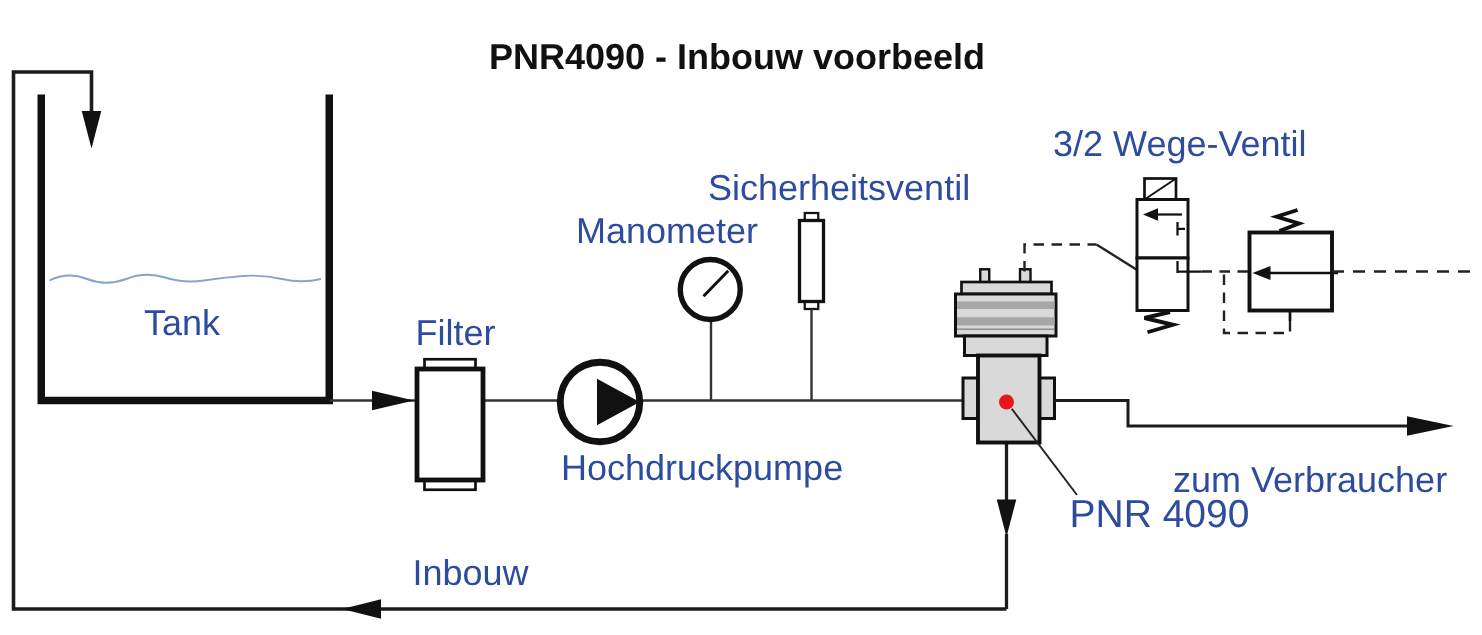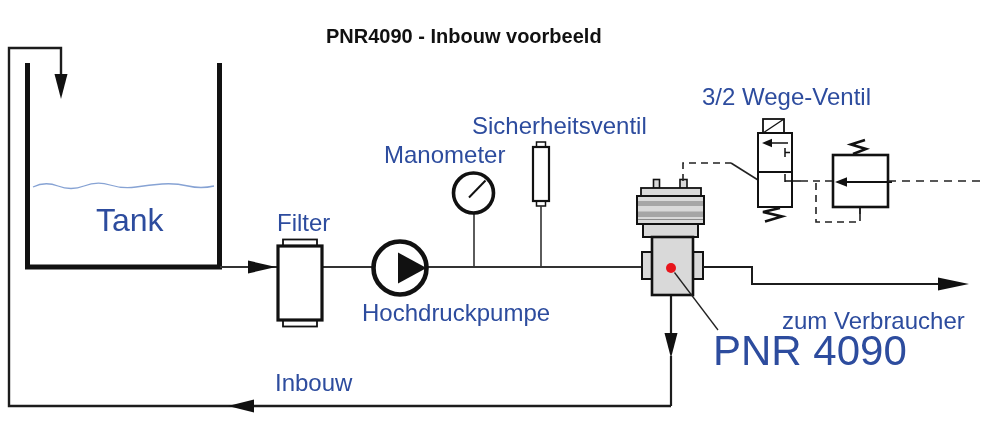--- a/index.html
+++ b/index.html
@@ -2,23 +2,23 @@
 <html><head>
 <meta charset="utf-8">
 <style>
   html,body{margin:0;padding:0;background:#fff;}
   .canvas{
     position:relative;width:988px;height:423px;background:#ffffff;overflow:hidden;
     font-family:"Liberation Sans", sans-serif;
   }
   .canvas svg{position:absolute;left:0;top:0;}
   .lbl{position:absolute;color:#2d4c9e;font-size:24px;white-space:nowrap;line-height:1.1;}
-  .lbl-title{position:absolute;color:#111;font-weight:bold;font-size:20px;white-space:nowrap;}
-  .lbl-tank{font-size:32px;}
-  .lbl-pnr{font-size:42px;}
+  .lbl-title{position:absolute;color:#111;font-weight:bold;font-size:24px;white-space:nowrap;}
+  .lbl-tank{font-size:24px;}
+  .lbl-pnr{font-size:26px;}
 </style>
 </head>
 <body>
 
 <div class="canvas">
 
   <svg width="988" height="423" viewBox="0 0 988 423">
 
     <g>
       <path d="M671,406 L9,406 L9,48 L61,48 L61,75" fill="none" stroke="#1c1c1c" stroke-width="2.4"></path>
@@ -114,21 +114,21 @@
     <g>
       <path d="M703,267 L752,267 L752,284 L939,284" fill="none" stroke="#1c1c1c" stroke-width="2"></path>
       <polygon points="938,277.5 938,290.5 969,284" fill="#111"></polygon>
     </g>
 
   </svg>
 
   <div class="lbl-title" style="left:326px;top:25px;">PNR4090 - Inbouw voorbeeld</div>
   <div class="lbl lbl-tank" style="left:96px;top:203px;">Tank</div>
   <div class="lbl" style="left:277px;top:210px;">Filter</div>
-  <div class="lbl" style="left:362px;top:300px;">Hochdruckpumpe</div>
+  <div class="lbl" style="left:374px;top:300px;">Hochdruckpumpe</div>
   <div class="lbl" style="left:384px;top:142px;">Manometer</div>
   <div class="lbl" style="left:472px;top:113px;text-align:right;">Sicherheitsventil</div>
   <div class="lbl" style="left:702px;top:84px;">3/2 Wege-Ventil</div>
   <div class="lbl" style="left:782px;top:290px;margin-top:18px;">zum Verbraucher</div>
   <div class="lbl lbl-pnr" style="left:713px;top:328px;">PNR 4090</div>
   <div class="lbl" style="left:275px;top:370px;">Inbouw</div>
 
 </div>
 
 </body></html>

